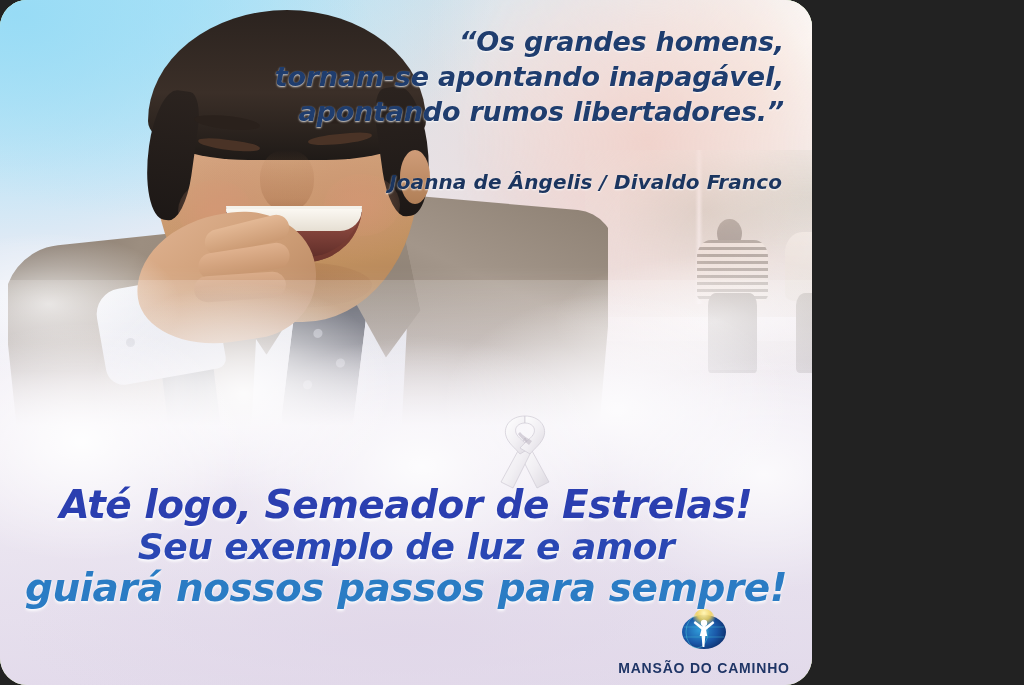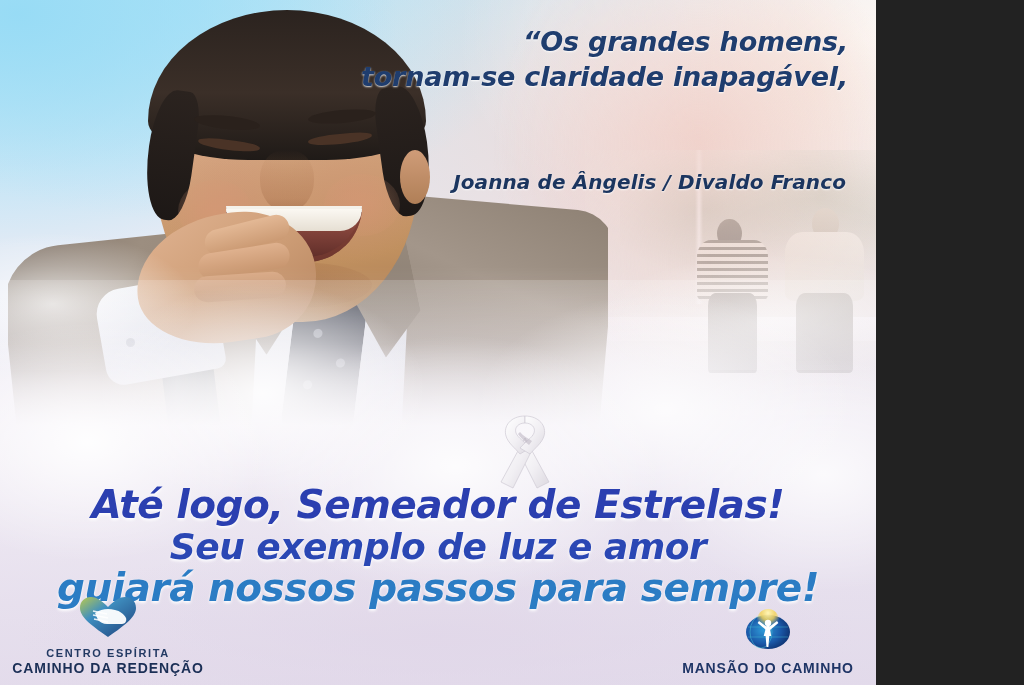--- a/index.html
+++ b/index.html
@@ -6,24 +6,25 @@
     margin: 0;
     padding: 0;
     background: #222;
   }
   body {
     font-family: "Liberation Sans", sans-serif;
   }
 
   #poster {
     position: relative;
-    width: 876px;
+    width: 812px;
     height: 685px;
     overflow: hidden;
     background: #bef264;
+    border-radius: 27px;
   }
 
   
   .bg-sky {
     position: absolute;
     inset: 0;
     background:
       radial-gradient(ellipse 70% 55% at 2% 2%,   rgba(150,219,245,0.95) 0%, rgba(150,219,245,0.0) 62%),
       radial-gradient(ellipse 60% 46% at 20% 0%,  rgba(175,228,248,0.85) 0%, rgba(175,228,248,0.0) 70%),
       radial-gradient(ellipse 80% 60% at 100% 6%, rgba(255,255,255,0.98) 0%, rgba(255,255,255,0.0) 60%),
@@ -387,21 +388,22 @@
     <div class="p-finger1"></div>
     <div class="p-finger2"></div>
     <div class="p-finger3"></div>
   </div>
 
   <div class="clouds-top"></div>
   <div class="clouds"></div>
 
   <div class="quote">
     <span class="ql">“Os grandes homens,</span>
-    <span class="ql">tornam-se claridade inapagável,</span>
+    <span class="ql">tornam-se apontando inapagável,</span>
+    <span class="ql">apontando rumos libertadores.”</span>
   </div>
   <div class="attribution">Joanna de Ângelis / Divaldo Franco</div>
 
   <div class="ribbon">
     <svg width="76" height="84" viewBox="0 0 76 84" xmlns="http://www.w3.org/2000/svg">
       <defs>
         <linearGradient id="rg" x1="0" y1="0" x2="1" y2="1">
           <stop offset="0%" stop-color="#ffffff"></stop>
           <stop offset="55%" stop-color="#f1eff3"></stop>
           <stop offset="100%" stop-color="#dcd8e0"></stop>
@@ -416,38 +418,20 @@
       <path d="M33 24 C36 28 41 30 45 33 L42 37 C37 33 33 29 31 26 Z" fill="#b9b3c0" opacity="0.55"></path>
     </svg>
   </div>
 
   <div class="headline">
     <span class="hl-1">Até logo, Semeador de Estrelas!</span>
     <span class="hl-2">Seu exemplo de luz e amor</span>
     <span class="hl-3">guiará nossos passos para sempre!</span>
   </div>
 
-  <div class="logo-left">
-    <span class="logo-mark">
-      <svg width="62" height="44" viewBox="0 0 62 44" xmlns="http://www.w3.org/2000/svg">
-        <defs>
-          <linearGradient id="hg" x1="0" y1="0" x2="1" y2="1">
-            <stop offset="0%" stop-color="#b9c94f"></stop>
-            <stop offset="35%" stop-color="#3f8fc0"></stop>
-            <stop offset="100%" stop-color="#1d3f7a"></stop>
-          </linearGradient>
-        </defs>
-        <path d="M31 42 C12 29 3 21 3 13 C3 6 8 2 14 2 C19 2 24 5 31 12 C38 5 43 2 48 2 C54 2 59 6 59 13 C59 21 50 29 31 42 Z" fill="url(#hg)"></path>
-        <path d="M18 18 C24 14 31 13 38 15 C43 16 47 19 49 23 C50 26 48 29 45 29 L30 29 C26 29 23 27 21 25 Z" fill="#ffffff" opacity="0.95"></path>
-        <path d="M16 16 L30 19 M16 20 L31 23 M17 24 L31 27" stroke="#ffffff" stroke-width="1.6" opacity="0.85" fill="none"></path>
-      </svg>
-    </span>
-    <span class="logo-line1">CENTRO ESPÍRITA</span>
-    <span class="logo-line2">CAMINHO DA REDENÇÃO</span>
-  </div>
 
   <div class="logo-right">
     <span class="logo-mark">
       <svg width="58" height="44" viewBox="0 0 58 44" xmlns="http://www.w3.org/2000/svg">
         <defs>
           <radialGradient id="gg" cx="40%" cy="45%" r="65%">
             <stop offset="0%" stop-color="#2f9bd8"></stop>
             <stop offset="60%" stop-color="#1a58a8"></stop>
             <stop offset="100%" stop-color="#0d2e6b"></stop>
           </radialGradient>

